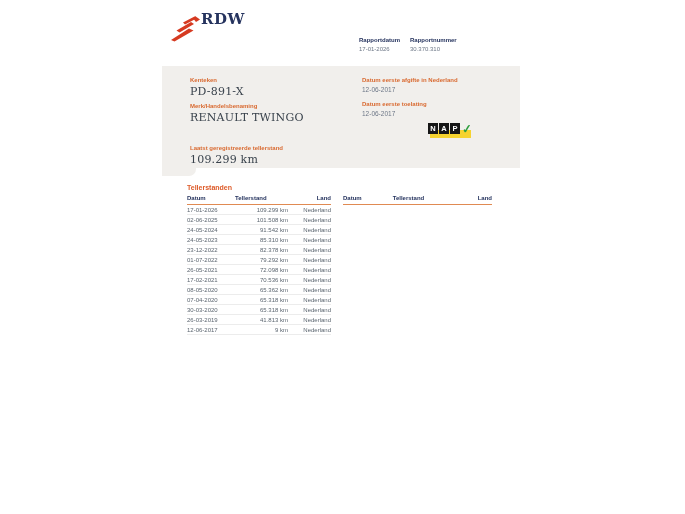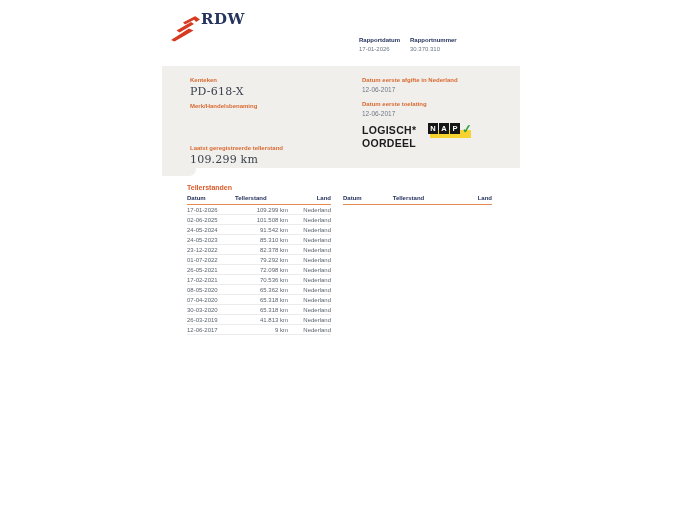--- a/index.html
+++ b/index.html
@@ -81,34 +81,31 @@
         <div class="meta-value">17-01-2026</div>
       </div>
       <div class="meta-col">
         <div class="meta-label">Rapportnummer</div>
         <div class="meta-value">30.370.310</div>
       </div>
     </div>
 
     <div class="abs vehicle-box">
       <div class="fld-label" style="left:28px;top:11px;">Kenteken</div>
-      <div class="fld-serif" style="left:28px;top:19px;">PD-618-X</div>
+      <div class="fld-serif" style="left:28px;top:19px;">PD-891-X</div>
       <div class="fld-label" style="left:28px;top:37px;">Merk/Handelsbenaming</div>
+      <div class="fld-serif" style="left:28px;top:45px;">RENAULT TWINGO</div>
       <div class="fld-label" style="left:28px;top:79px;">Laatst geregistreerde tellerstand</div>
       <div class="fld-serif" style="left:28px;top:87px;">109.299 km</div>
 
       <div class="fld-label" style="left:200px;top:11px;">Datum eerste afgifte in Nederland</div>
       <div class="fld-value" style="left:200px;top:20px;">12-06-2017</div>
       <div class="fld-label" style="left:200px;top:35px;">Datum eerste toelating</div>
       <div class="fld-value" style="left:200px;top:44px;">12-06-2017</div>
 
-      <div class="oordeel">
-        <div>LOGISCH*</div>
-        <div>OORDEEL</div>
-      </div>
 
       <div class="nap">
         <div class="nap-band"></div>
         <span class="nap-tile" style="left:0px;">N</span>
         <span class="nap-tile" style="left:11px;">A</span>
         <span class="nap-tile" style="left:22px;">P</span>
         <span class="nap-check">✓</span>
       </div>
     </div>
     <div class="abs box-tab"></div>

